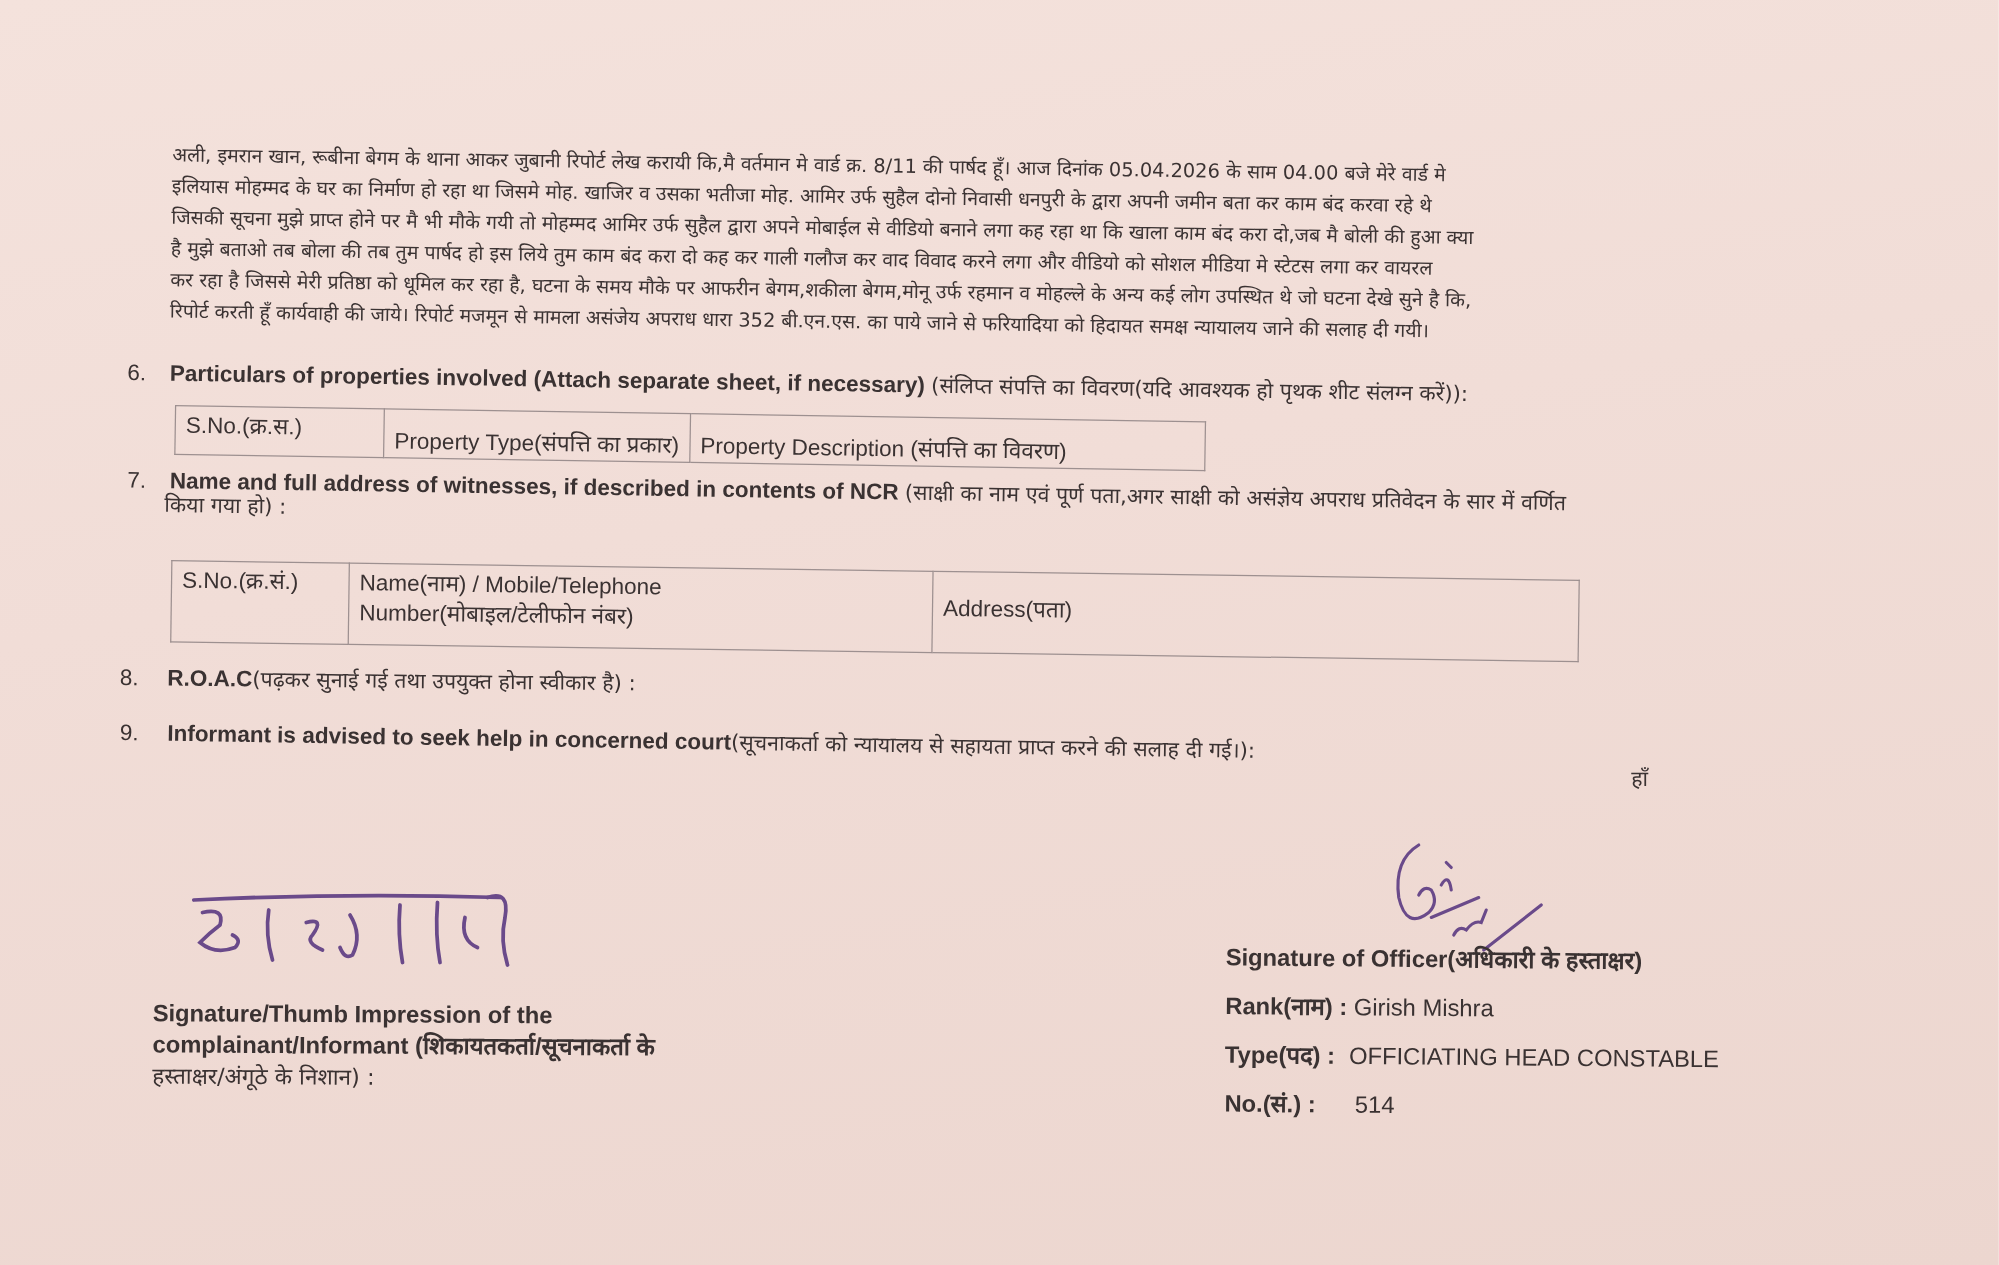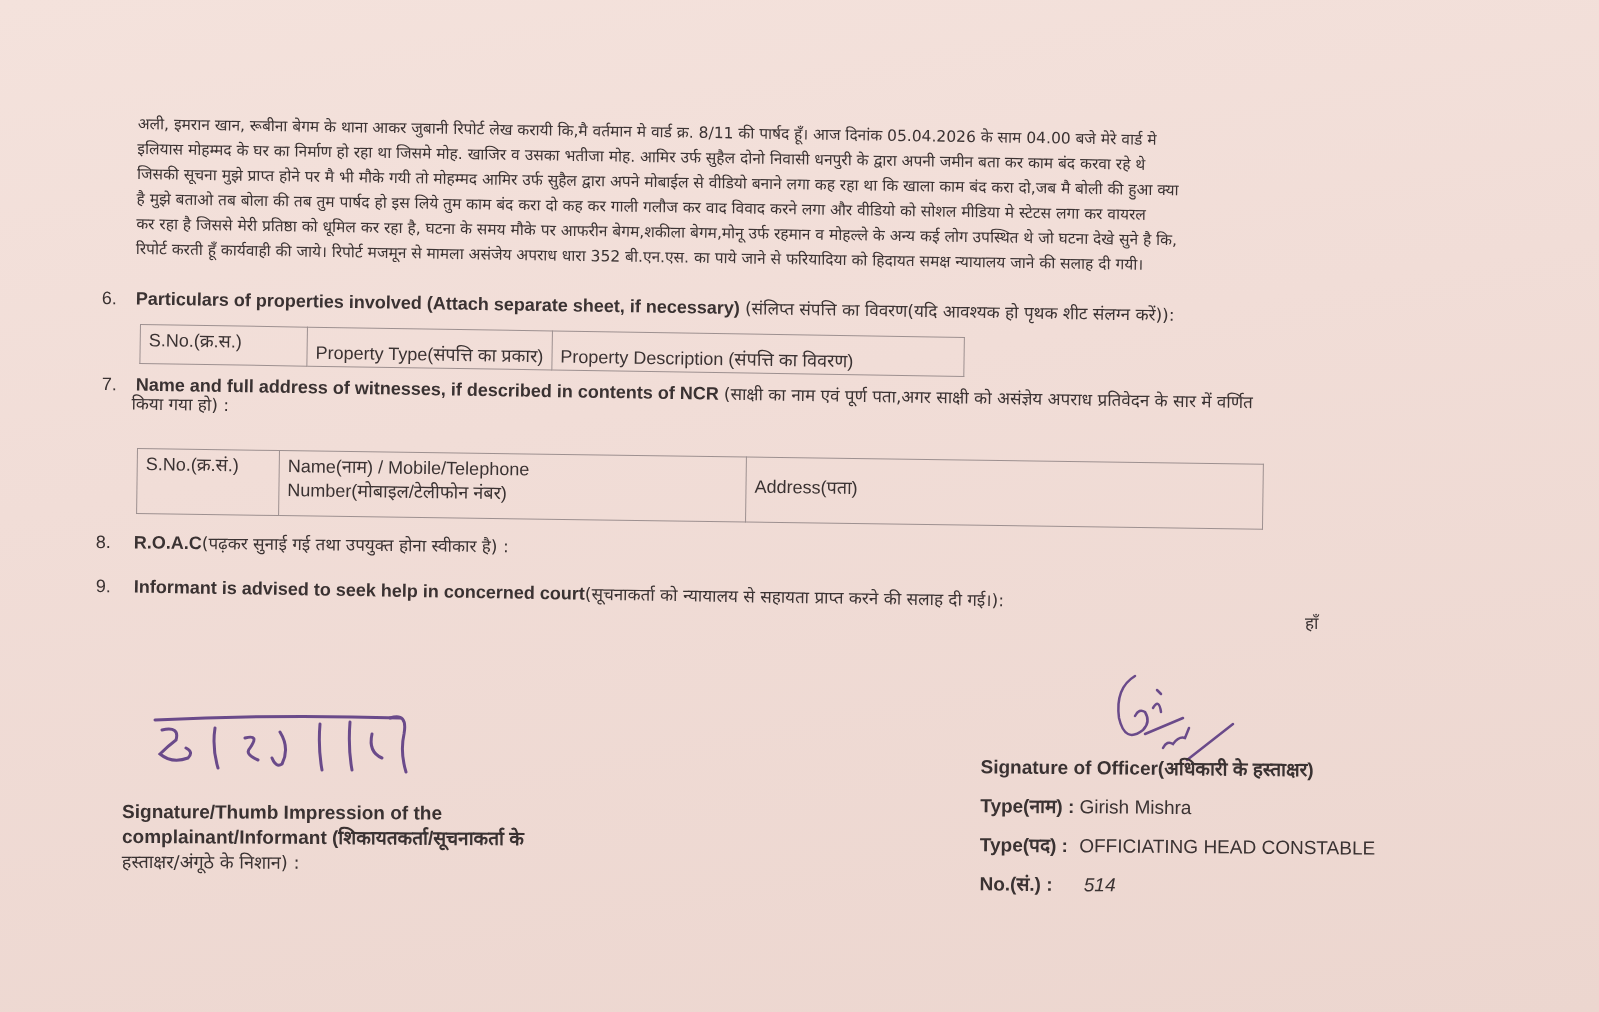--- a/index.html
+++ b/index.html
@@ -122,26 +122,26 @@
       <path d="M58 80 Q62 72 68 76 Q74 68 80 70 L84 60"></path>
       <path d="M82 92 L128 56"></path>
     </g>
   </svg>
 
   <div class="block officer" style="left:980px; top:756px; transform: rotate(0.5deg);">
     <div class="row">
       <span class="lbl">Signature of Officer(अधिकारी के हस्ताक्षर)</span>
     </div>
     <div class="row">
-      <span class="lbl">Type(नाम) :</span>
+      <span class="lbl">Rank(नाम) :</span>
       <span>Girish Mishra</span>
     </div>
     <div class="row">
       <span class="lbl">Type(पद) :</span>
       <span style="margin-left:6px;">OFFICIATING HEAD CONSTABLE</span>
     </div>
     <div class="row">
       <span class="lbl">No.(सं.) :</span>
-      <span style="margin-left:26px;font-style:italic;">514</span>
+      <span style="margin-left:26px;">514</span>
     </div>
   </div>
 
 </div>
 
 </body></html>

